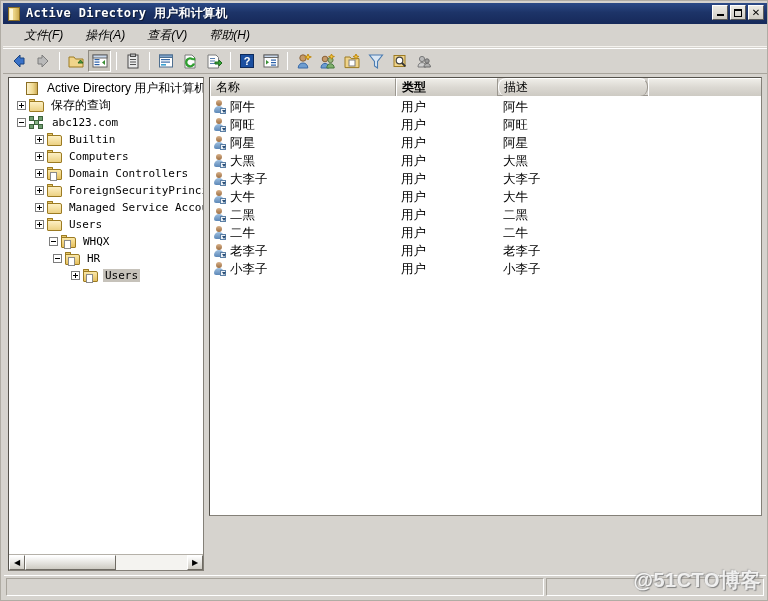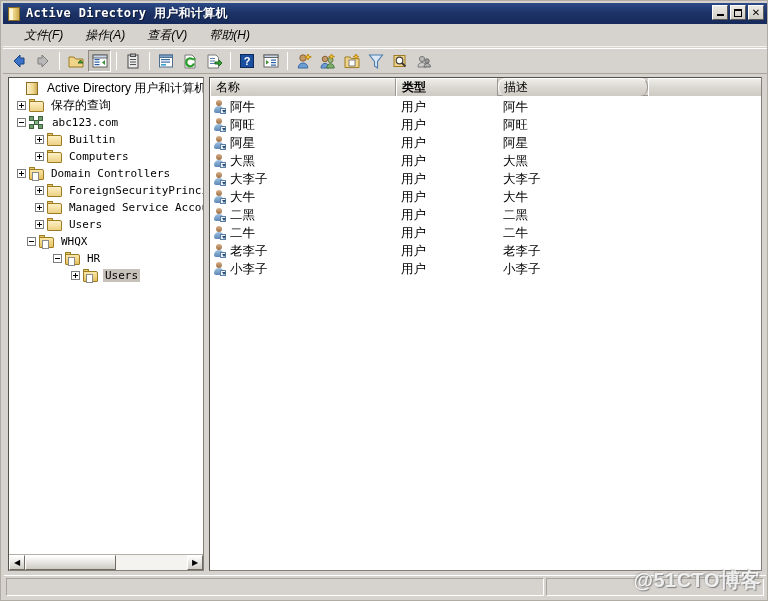--- a/index.html
+++ b/index.html
@@ -226,21 +226,21 @@
   }
 
   .splitter {
     position:absolute; left:201px; top:2px; width:4px; height:494px;
     background:#d6d3ce;
   }
 
   
   .list-pane {
     position: absolute; left: 205px; top: 2px;
-    width: 553px; height: 494px;
+    width: 553px; height: 439px;
     background: #ffffff;
     border: 1px solid #848078;
     border-top-color: #55524c; border-left-color: #55524c;
     overflow: hidden;
   }
   .list-header {
     display:flex; height:18px; background:#d6d3ce;
     border-bottom:1px solid #9b978f;
   }
   .hcell {
@@ -524,21 +524,21 @@
 
         <div class="tree-row" style="padding-left:26px;">
           <span class="expander plus"></span>
           <span class="folder plain">
               <span class="f-tab"></span>
               <span class="f-back"></span>
             </span>
           <span class="lbl">Computers</span>
         </div>
 
-        <div class="tree-row" style="padding-left:8px;">
+        <div class="tree-row" style="padding-left:26px;">
           <span class="expander plus"></span>
           <span class="folder ou">
               <span class="f-tab"></span>
               <span class="f-back"></span>
             </span>
           <span class="lbl">Domain Controllers</span>
         </div>
 
         <div class="tree-row" style="padding-left:26px;">
           <span class="expander plus"></span>
@@ -560,21 +560,21 @@
 
         <div class="tree-row" style="padding-left:26px;">
           <span class="expander plus"></span>
           <span class="folder plain">
               <span class="f-tab"></span>
               <span class="f-back"></span>
             </span>
           <span class="lbl">Users</span>
         </div>
 
-        <div class="tree-row" style="padding-left:18px;">
+        <div class="tree-row" style="padding-left:40px;">
           <span class="expander"></span>
           <span class="folder ou">
               <span class="f-tab"></span>
               <span class="f-back"></span>
             </span>
           <span class="lbl">WHQX</span>
         </div>
 
         <div class="tree-row" style="padding-left:44px;">
           <span class="expander"></span>

